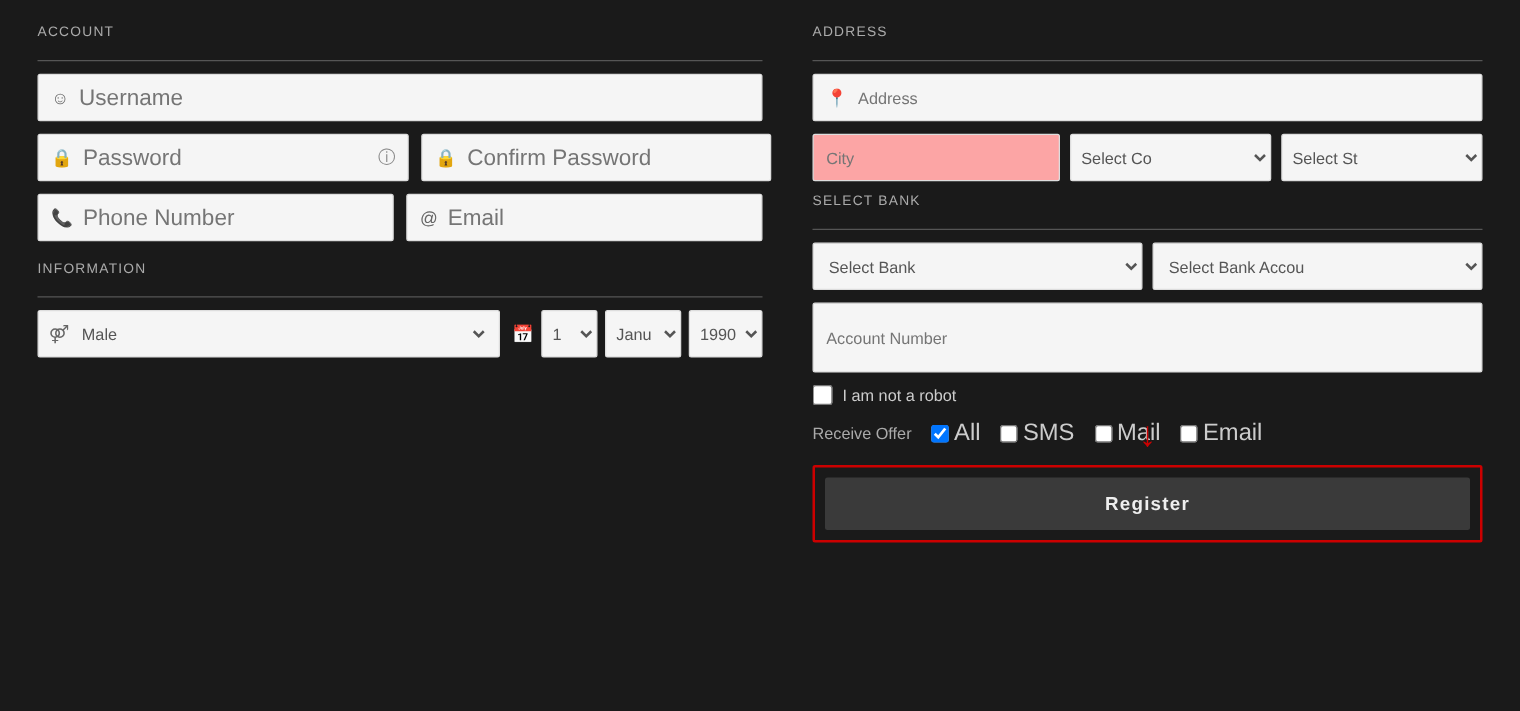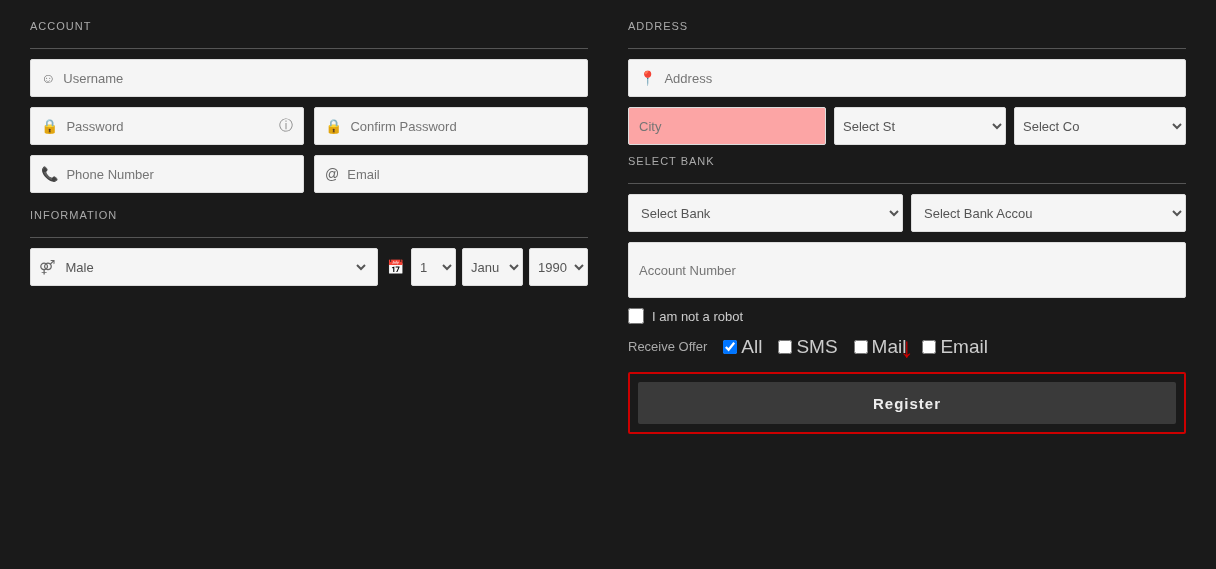--- a/index.html
+++ b/index.html
@@ -42,21 +42,21 @@
       padding: 0 10px;
       height: 38px;
       width: 100%;
       margin-bottom: 10px;
     }
     .input-group input {
       border: none;
       background: transparent;
       outline: none;
       flex: 1;
-      font-size: 13px;
+      font-size: 18px;
       color: #701a75;
     }
     .input-group .icon {
       color: #666;
       margin-right: 8px;
       font-size: 14px;
       flex-shrink: 0;
     }
     .input-group .help-icon {
       color: #888;
@@ -353,24 +353,24 @@
     <div class="section-label">ADDRESS</div>
 
     <div class="addr-input-group">
       <span class="icon">📍</span>
       <input type="text" placeholder="Address" style="">
     </div>
 
     <div class="city-row">
       <input class="city-input" type="text" placeholder="City" style="">
       <select>
-        <option>Select St</option>
+        <option>Select Co</option>
       </select>
       <select>
-        <option>Select Co</option>
+        <option>Select St</option>
       </select>
     </div>
 
     <div class="section-label">SELECT BANK</div>
 
     <div class="select-bank-row">
       <select>
         <option>Select Bank</option>
       </select>
       <select>

